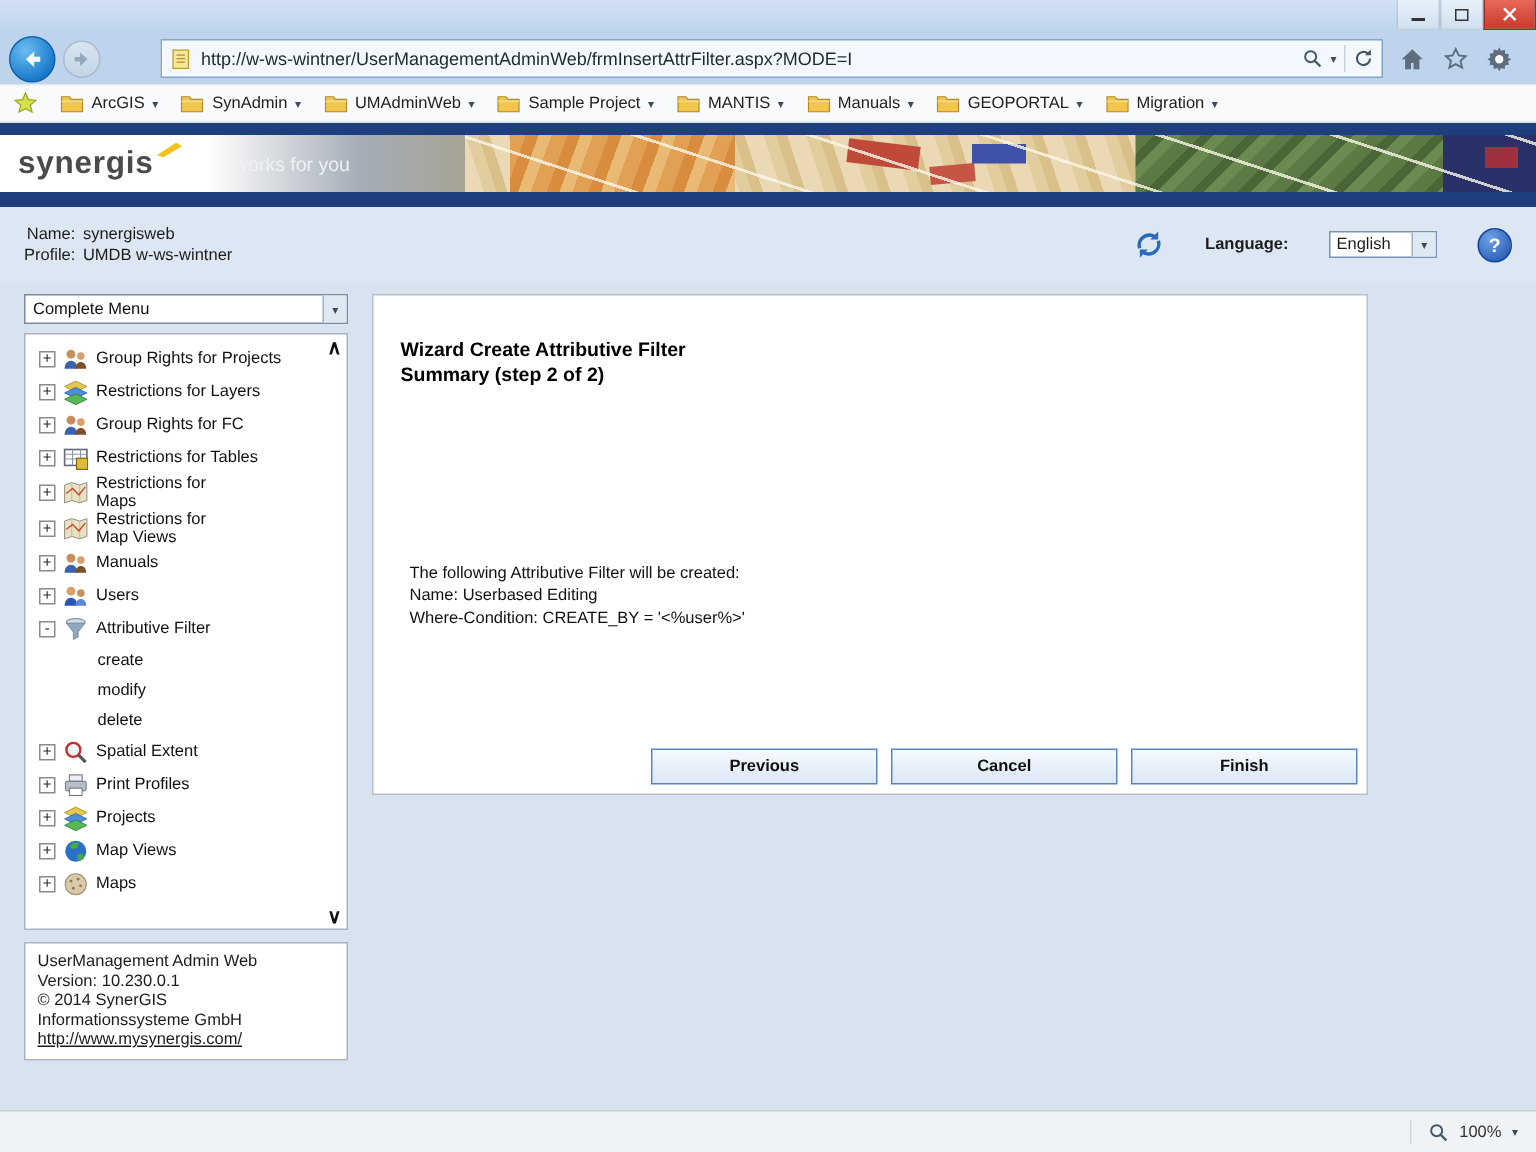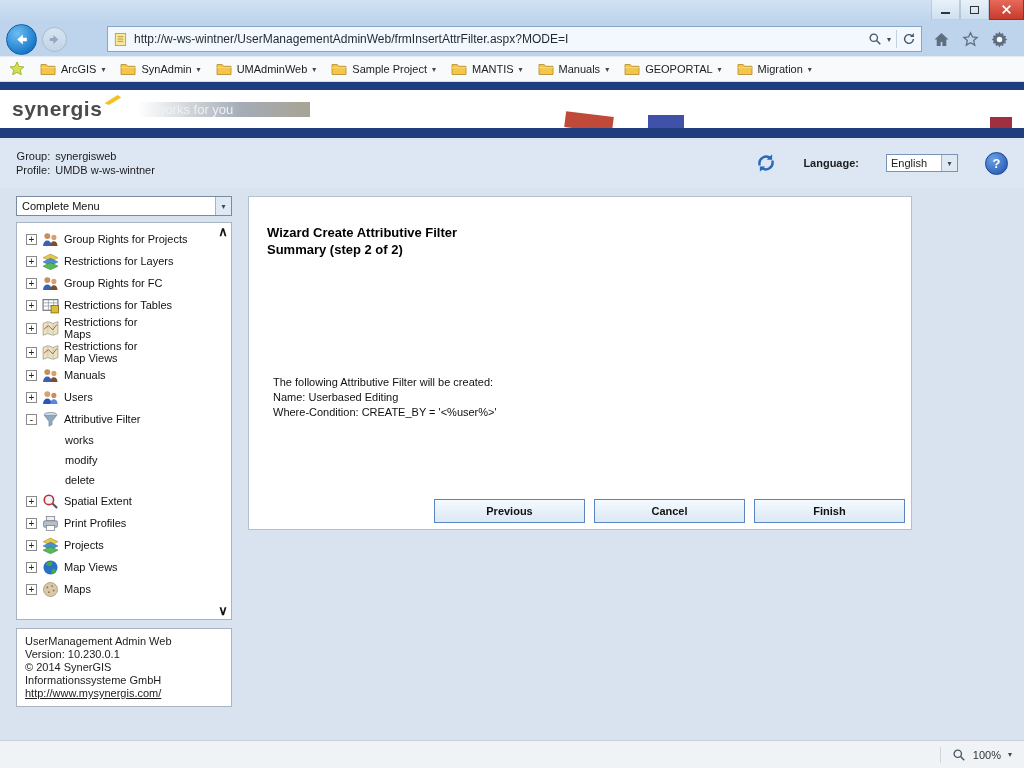--- a/index.html
+++ b/index.html
@@ -36,21 +36,21 @@
 
   .favbar { height:26px; flex:none; background:#f8fafc; border-top:1px solid #e2eaf2; border-bottom:1px solid #d5dde5;
       display:flex; align-items:center; padding:0 9px; gap:15px; font-size:11px; color:#222; }
   .fav-item { display:flex; align-items:center; gap:5px; white-space:nowrap; }
 
   
   .page { flex:1; display:flex; flex-direction:column; background:#d9e3f0; min-height:0; }
   .bar-blue-top { height:8px; background:#1f3e7e; flex:none; }
   .bar-blue-bottom { height:10px; background:#1f3e7e; flex:none; }
 
-  .banner { height:38px; flex:none; display:flex; background:#fff; overflow:hidden;align-items:center; }
+  .banner { height:38px; flex:none; display:flex; background:#fff; overflow:hidden; }
   .logo-wrap { width:138px; flex:none; background:#fff; display:flex; align-items:center; padding-left:12px; }
   .logo-text { font-size:21px; font-weight:bold; color:#4b4b4f; letter-spacing:.5px; position:relative; }
   .logo-swoosh { position:absolute; right:-4px; top:-7px; width:18px; height:10px; }
   .tagline-wrap { width:172px; flex:none; display:flex; align-items:center; padding-left:18px;
       background:linear-gradient(90deg,#ffffff,#a4acb6 60%,#a8a494); }
   .tagline-text { font-size:13px; color:#eef1f5; }
   .map-collage { flex:1; position:relative;
       background:repeating-linear-gradient(72deg,#ead9b4 0 12px,#e2cd9e 12px 20px,#d9c088 20px 27px); }
   .map-collage::after { content:""; position:absolute; inset:0;
       background:repeating-linear-gradient(18deg, transparent 0 34px, rgba(250,246,232,.8) 34px 36px); }
@@ -357,21 +357,21 @@
         <div class="m-green"></div>
         <div class="m-dark"></div>
         <div class="m-dark-red"></div>
       </div>
     </div>
 
     <div class="bar-blue-bottom"></div>
 
     <div class="userbar">
       <div class="user-info">
-        <span class="ui-label">Group:</span>
+        <span class="ui-label">Name:</span>
         <span>synergisweb</span>
         <span class="ui-label">Profile:</span>
         <span>UMDB w-ws-wintner</span>
       </div>
       <div class="lang-cluster">
         <svg class="ic" width="20" height="20">
             <use href="#i-sync"></use>
           </svg>
         <span class="lang-label">Language:</span>
         <div class="fake-select">
@@ -455,21 +455,21 @@
             <span class="tlabel">Users</span>
           </div>
           <div class="tree-row">
             <span class="expand">-</span>
             <svg class="ticon">
                 <use href="#i-filter"></use>
               </svg>
             <span class="tlabel">Attributive Filter</span>
           </div>
           <div class="tree-row child">
-            <span class="tlabel">works</span>
+            <span class="tlabel">create</span>
           </div>
           <div class="tree-row child">
             <span class="tlabel">modify</span>
           </div>
           <div class="tree-row child">
             <span class="tlabel">delete</span>
           </div>
           <div class="tree-row">
             <span class="expand">+</span>
             <svg class="ticon">

